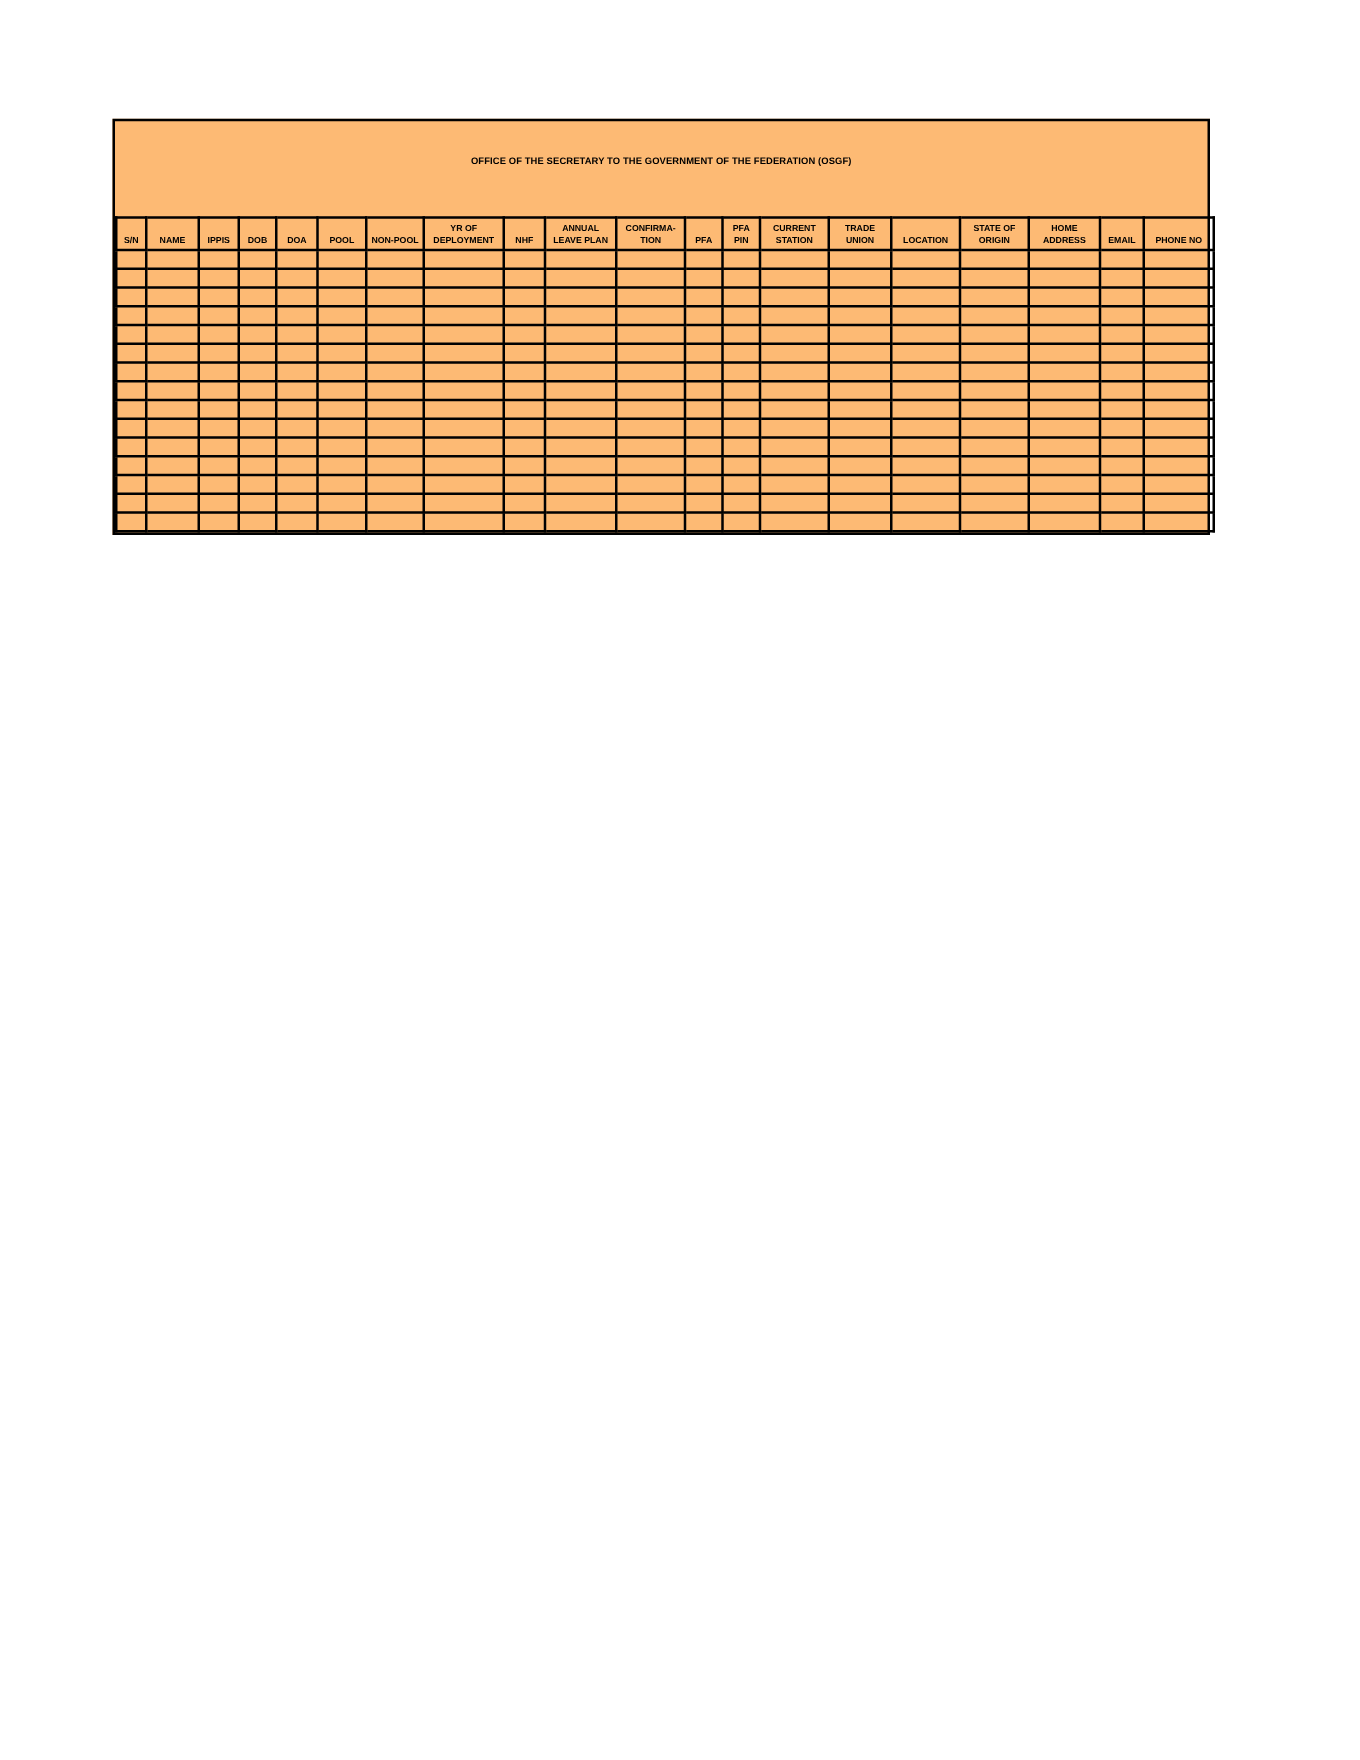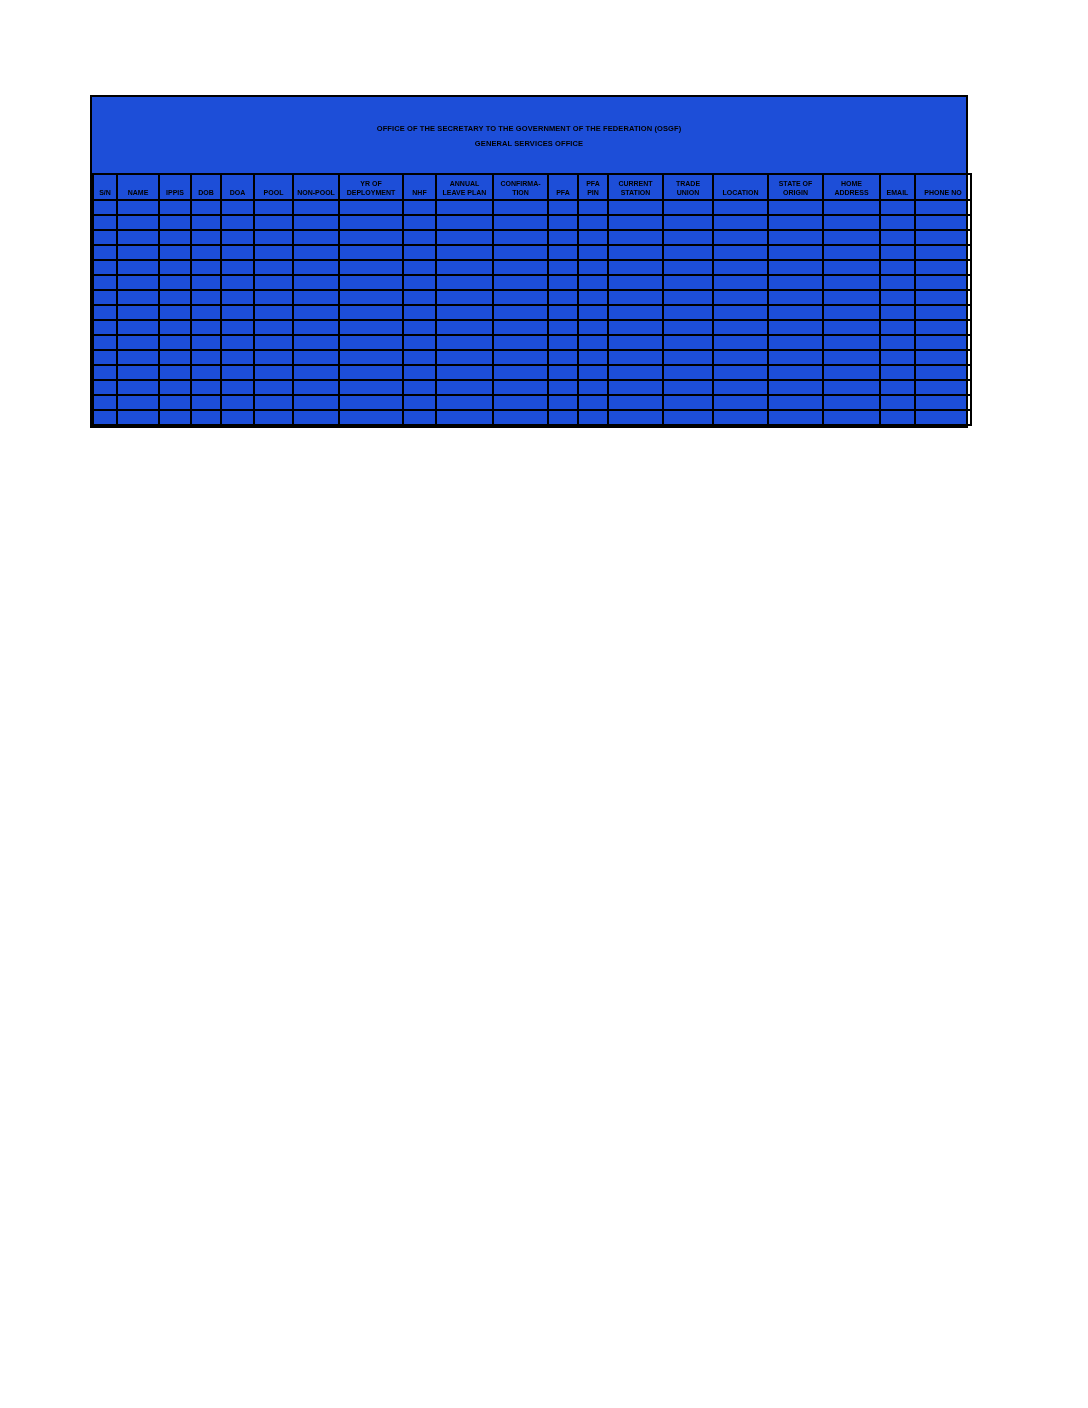--- a/index.html
+++ b/index.html
@@ -17,21 +17,21 @@
     font-family: "Liberation Sans", sans-serif;
     color: #000000;
   }
   .form-box {
     position: absolute;
     left: 90px;
     top: 95px;
     width: 878px;
     height: 333px;
     border: 2px solid #000000;
-    background: #1d4ed8;
+    background: #fdba74;
   }
   .title-block {
     height: 76px;
     padding-top: 25px;
     text-align: center;
     font-weight: bold;
     font-size: 7.5px;
     line-height: 14.5px;
     letter-spacing: 0.1px;
   }
@@ -61,21 +61,20 @@
   }
 </style>
 </head>
 <body>
 
 <div class="page">
   <div class="form-box">
 
     <div class="title-block">
       <div class="title-line">OFFICE OF THE SECRETARY TO THE GOVERNMENT OF THE FEDERATION (OSGF)</div>
-      <div class="title-line">GENERAL SERVICES OFFICE</div>
     </div>
 
     <table class="roster-table">
       <colgroup>
         <col style="width:24px">
           <col style="width:42px">
           <col style="width:32px">
           <col style="width:30px">
         <col style="width:33px">
           <col style="width:39px">

